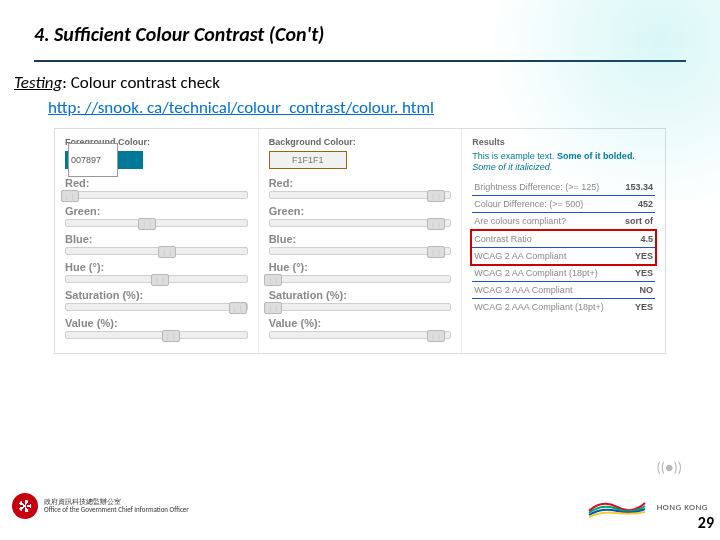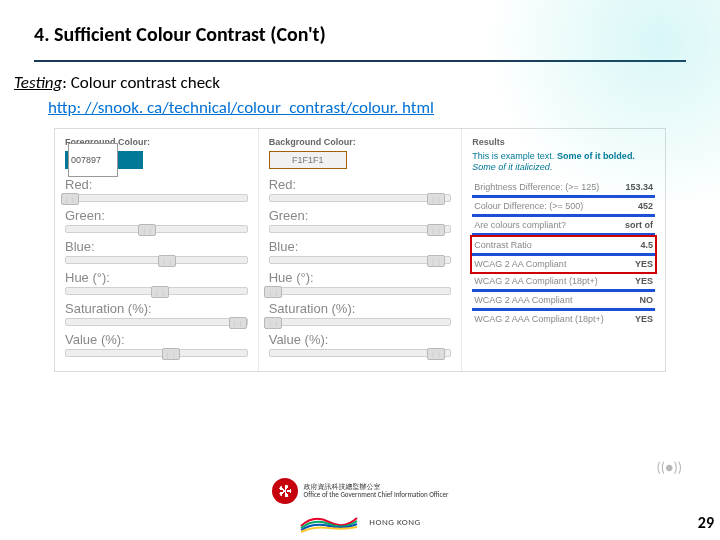--- a/index.html
+++ b/index.html
@@ -13,20 +13,21 @@
   }
   .bg-decoration {
     position: absolute;
     top: 0; right: 0;
     width: 300px; height: 200px;
     background: radial-gradient(circle at 80% 20%, rgba(0,200,200,0.15) 0%, rgba(0,200,200,0.08) 30%, transparent 60%);
     pointer-events: none;
   }
   .header {
     padding: 22px 34px 6px 34px;
+    font-style: italic;
   }
   .title {
     font-size: 20px;
     font-weight: bold;
     color: #000;
   }
   .divider {
     height: 2px;
     background: #1a3a5a;
     margin: 8px 34px 10px 34px;
@@ -71,21 +72,21 @@
   }
   .swatch-row {
     display: flex;
     align-items: stretch;
     margin-bottom: 8px;
   }
   .swatch-fg { background: #007897; width: 78px; height: 18px; display:flex; align-items:center; padding-left:3px; }
   .swatch-fg input { width: 50px; height: 12px; font-size: 9px; border: 1px solid #999; background:#fff; color:#555; padding:16px 2px; }
   .swatch-bg { background: #f1f1f1; width: 78px; height: 18px; border:1px solid #a16207; display:flex; align-items:center; justify-content:center; color:#777; }
   .slider-group { margin-bottom: 6px; }
-  .slider-label { color: #888; font-size: 13px; margin-bottom: 1px; }
+  .slider-label { color: #888; font-size: 11px; margin-bottom: 1px; font-weight: bold; }
   .slider-track {
     position: relative;
     height: 8px;
     background: #eee;
     border: 1px solid #d0d0d0;
     border-radius: 2px;
     margin-top: 2px;
   }
   .slider-thumb {
     position: absolute;
@@ -102,41 +103,40 @@
     color:#aaa;
   }
   .sample-text { color: #007897; font-size: 9px; line-height: 1.2; }
   .sample-text b { font-weight: bold; }
   .sample-text i { font-style: italic; }
   .result-row {
     display: flex;
     justify-content: space-between;
     align-items: center;
     padding: 3px 2px;
-    border-bottom: 3px solid #1d4ed8;
+    border-bottom: 1px solid #1d4ed8;
   }
   .result-row:last-child { border-bottom: none; }
   .result-label { color: #888; font-size: 9px; }
   .result-value { color: #555; font-size: 9px; font-weight: bold; }
   .highlight-box {
     border: 2px solid #d00000;
     margin: -1px -2px;
     padding: 0;
   }
   .footer {
     position: absolute;
     bottom: 0;
     left: 0;
     right: 0;
     height: 62px;
     display: flex;
     align-items: center;
     justify-content: space-between;
     padding: 0 12px 6px 12px;
-    flex-direction: column;
   }
   .footer-left { display:flex; align-items:center; gap:6px; }
   .logo-hk {
     width: 26px; height: 26px;
     background: #c6000d;
     border-radius: 50%;
     position: relative;
   }
   .logo-hk::after {
     content:"";

